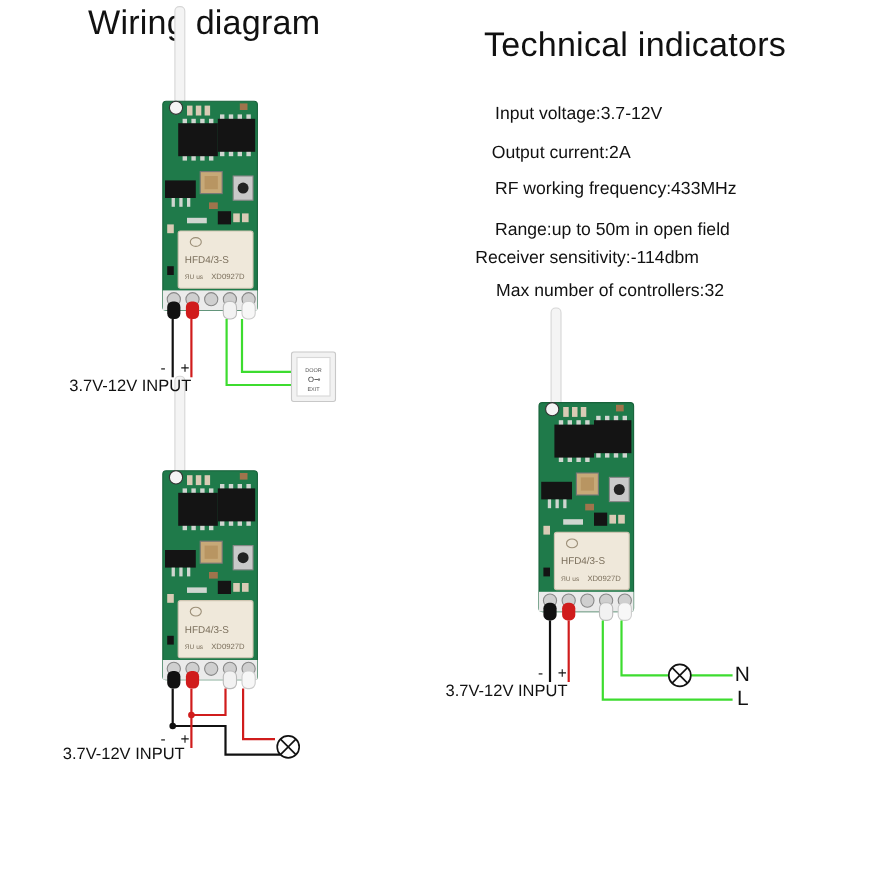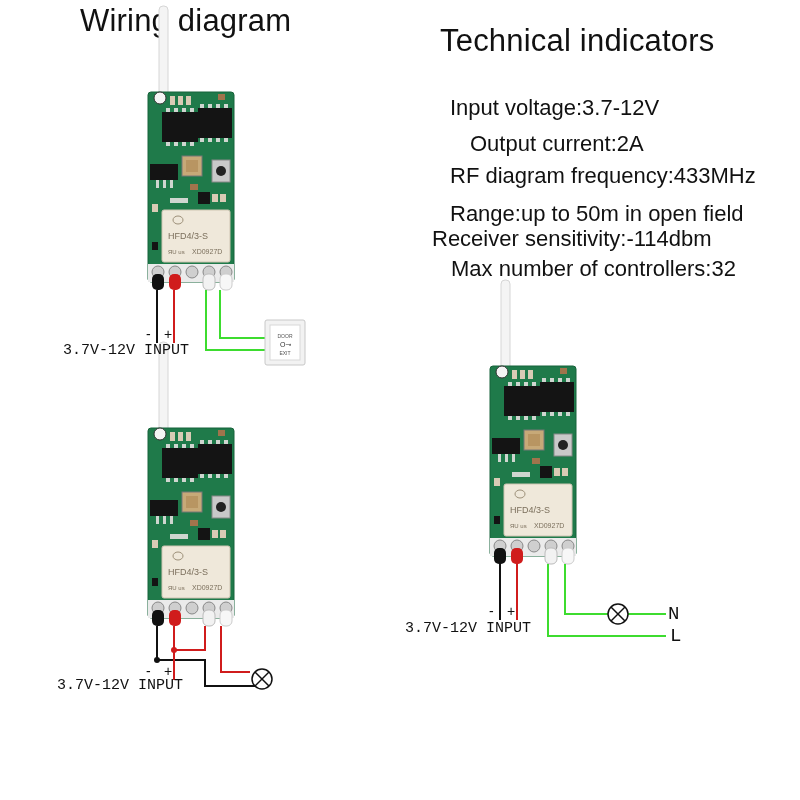--- a/index.html
+++ b/index.html
@@ -1,34 +1,34 @@
 <!DOCTYPE html>
 <html><head>
 <meta charset="utf-8">
 <style>
   html, body { margin:0; padding:0; background:#ffffff; }
   body { width:800px; height:800px; position:relative; overflow:hidden; font-family:"Liberation Sans", sans-serif; color:#111; }
   .title { position:absolute; font-size:31px; font-weight:normal; letter-spacing:0.2px; }
   #t-wiring { left:80px; top:3px; }
   #t-tech { left:440px; top:23px; }
-  .spec { position:absolute; font-size:22px; }
-  .lbl { position:absolute; font-size:15px;font-family:Liberation Mono, monospace; }
+  .spec { position:absolute; font-size:16px; }
+  .lbl { position:absolute; font-size:15px; }
   .pm { position:absolute; font-size:14px; }
   svg.ov { position:absolute; left:0; top:0; }
 </style>
 </head>
 <body>
 
 <div class="title" id="t-wiring">Wiring diagram</div>
 <div class="title" id="t-tech">Technical indicators</div>
 
 <div>
   <div class="spec" style="left:450px;top:95px;">Input voltage:3.7-12V</div>
-  <div class="spec" style="left:470px;top:131px;text-align:right;">Output current:2A</div>
-  <div class="spec" style="left:450px;top:163px;">RF diagram frequency:433MHz</div>
+  <div class="spec" style="left:447px;top:131px;text-align:right;">Output current:2A</div>
+  <div class="spec" style="left:450px;top:163px;">RF working frequency:433MHz</div>
   <div class="spec" style="left:450px;top:201px;">Range:up to 50m in open field</div>
   <div class="spec" style="left:432px;top:226px;">Receiver sensitivity:-114dbm</div>
   <div class="spec" style="left:451px;top:256px;">Max number of controllers:32</div>
 </div>
 
 <svg class="ov" width="800" height="800" viewBox="0 0 800 800" xmlns="http://www.w3.org/2000/svg">
   <defs>
     <g id="board">
 
       <rect x="11" y="-86" width="9" height="90" rx="4" fill="#f4f4f4" stroke="#d6d6d6"></rect>

